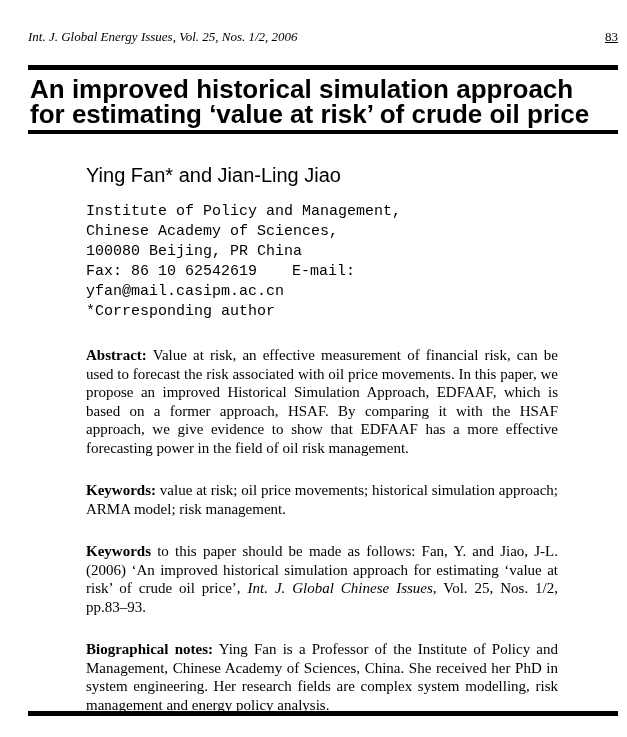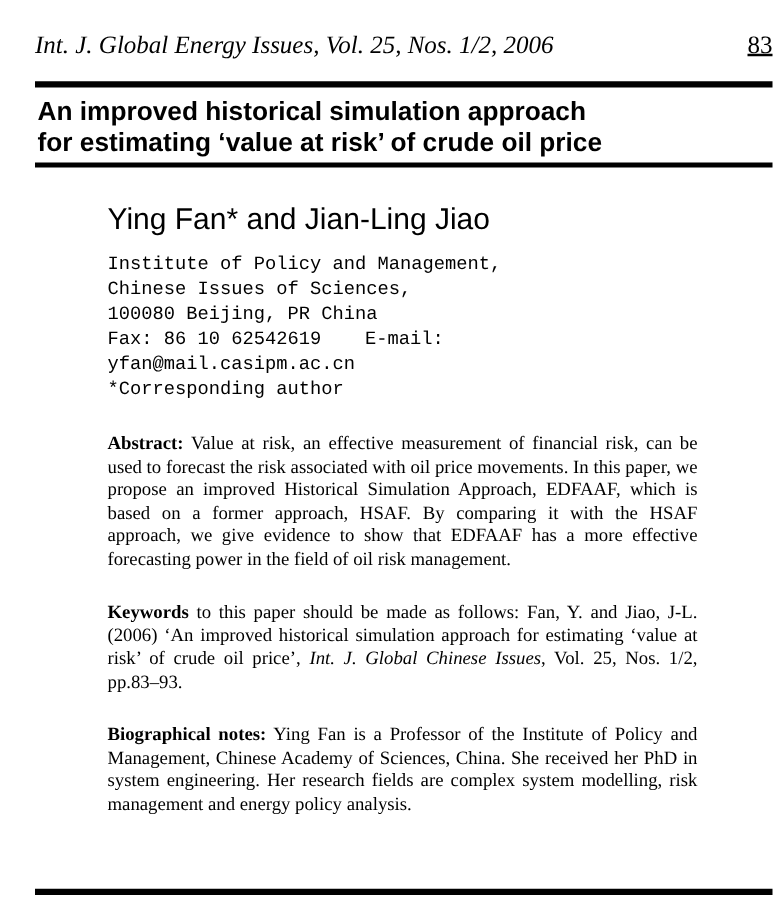--- a/index.html
+++ b/index.html
@@ -15,21 +15,21 @@
   }
   
   .header-row {
     position: absolute;
     top: 27px;
     left: 28px;
     width: 590px;
     display: flex;
     justify-content: space-between;
     align-items: baseline;
-    font-size: 20px;
+    font-size: 13px;
     line-height: 19px;
   }
   .journal-ref { font-style: italic; }
   .page-num { font-style: normal; text-decoration: underline; }
   
   .rule {
     position: absolute;
     left: 28px;
     width: 590px;
     background: #000000;
@@ -38,36 +38,36 @@
   .rule-mid    { top: 130px; height: 4px; }
   .rule-bottom { top: 711px; height: 5px; }
   
   .title {
     position: absolute;
     top: 77px;
     left: 30px;
     width: 560px;
     font-family: "Liberation Sans", sans-serif;
     font-weight: bold;
-    font-size: 21px;
+    font-size: 26px;
     line-height: 25px;
     letter-spacing: 0px;
   }
   .title-line { display: block; }
   
   .body-col {
     position: absolute;
     top: 163px;
     left: 86px;
     width: 472px;
     font-size: 15px;
   }
   .authors {
     font-family: "Liberation Sans", sans-serif;
-    font-size: 24px;
+    font-size: 20px;
     line-height: 25px;
     font-weight: normal;
   }
   .affiliation {
     margin-top: 14px;
     line-height: 20px;
     font-family: Liberation Mono, monospace;
   }
   .fax-line .email { margin-left: 35px; }
   .para {
@@ -96,28 +96,29 @@
   </h1>
 
   <div class="rule rule-mid"></div>
 
   <div class="body-col">
 
     <div class="authors">Ying Fan* and Jian-Ling Jiao</div>
 
     <div class="affiliation">
       <div>Institute of Policy and Management,</div>
-      <div>Chinese Issues of Sciences,</div>
+      <div>Chinese Academy of Sciences,</div>
       <div>100080 Beijing, PR China</div>
       <div class="fax-line"><span>Fax: 86 10 62542619</span><span class="email">E-mail: yfan@mail.casipm.ac.cn</span></div>
       <div>*Corresponding author</div>
     </div>
 
     <p class="para"><span class="lead">Abstract:</span><span> Value at risk, an effective measurement of financial risk, can be used to forecast the risk associated with oil price movements. In this paper, we propose an improved Historical Simulation Approach, EDFAAF, which is based on a former approach, HSAF. By comparing it with the HSAF approach, we give evidence to show that EDFAAF has a more effective forecasting power in the field of oil risk management.</span></p>
 
+    <p class="para"><span class="lead">Keywords:</span><span> value at risk; oil price movements; historical simulation approach; ARMA model; risk management.</span></p>
 
     <p class="para"><span class="lead">Keywords</span><span> to this paper should be made as follows: Fan, Y. and Jiao, J-L. (2006) ‘An improved historical simulation approach for estimating ‘value at risk’ of crude oil price’, </span><span class="ital">Int. J. Global Chinese Issues</span><span>, Vol. 25, Nos. 1/2, pp.83–93.</span></p>
 
     <p class="para"><span class="lead">Biographical notes:</span><span> Ying Fan is a Professor of the Institute of Policy and Management, Chinese Academy of Sciences, China. She received her PhD in system engineering. Her research fields are complex system modelling, risk management and energy policy analysis.</span></p>
 
 
   </div>
 
   <div class="rule rule-bottom"></div>
 

